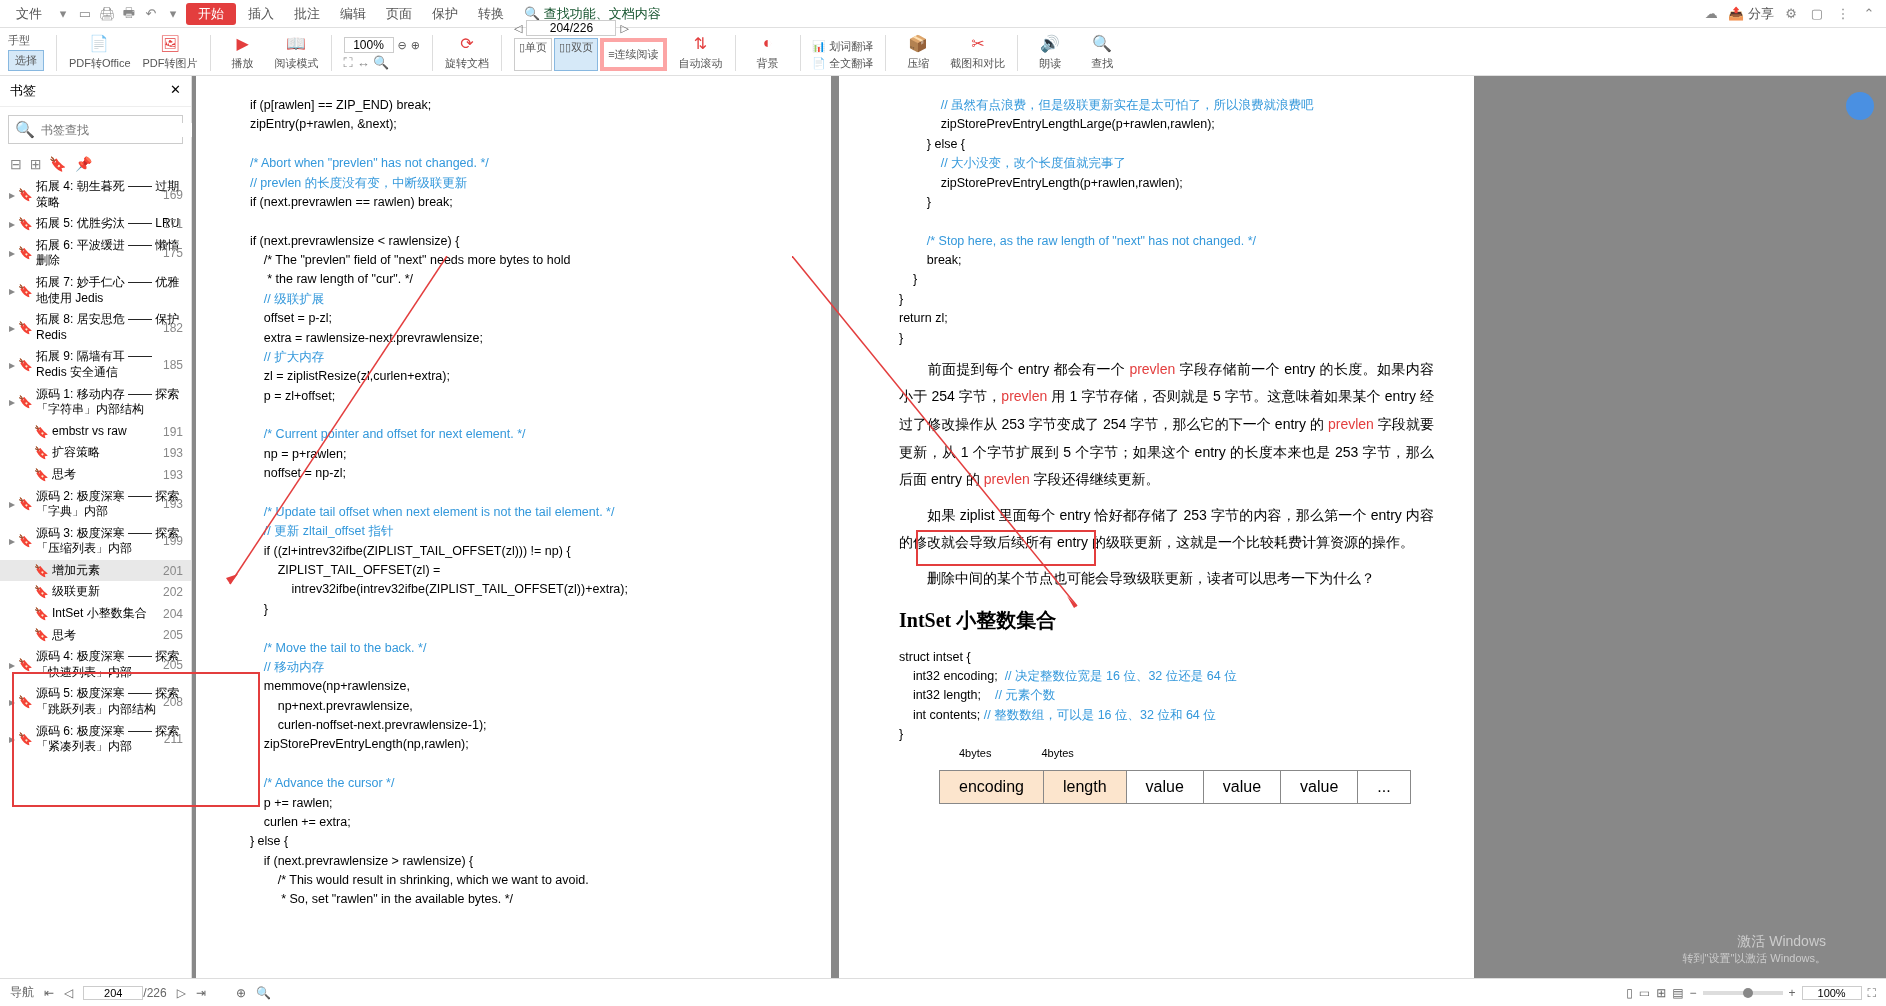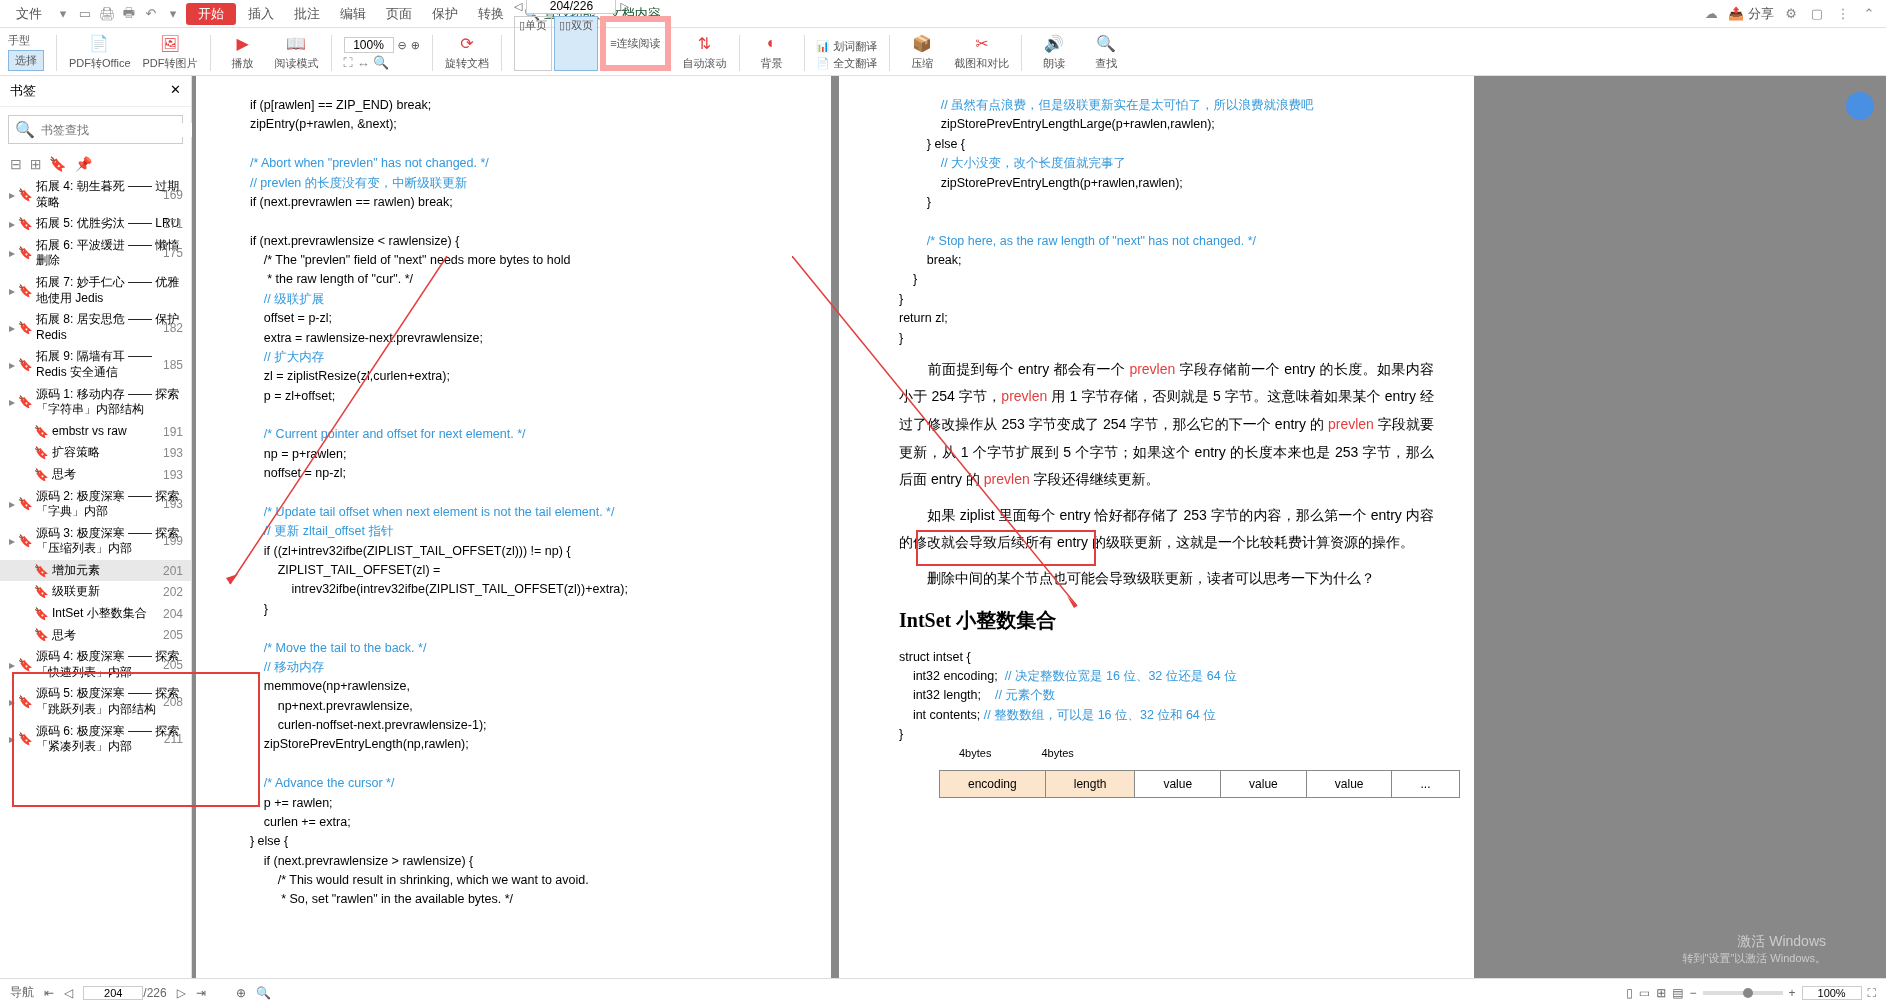--- a/index.html
+++ b/index.html
@@ -44,21 +44,21 @@
 .page2 { padding-left:60px; }
 .code { white-space:pre; }
 .cm { color:#3498db; }
 .prev { color:#e33e3e; }
 .heading { font-family:"Microsoft YaHei"; font-size:20px; font-weight:bold; margin:12px 0; }
 .para { font-family:"Microsoft YaHei"; font-size:14px; line-height:1.9; text-align:justify; margin:8px 0; }
 .redbox2 { position:absolute; border:2px solid #e33e3e; left:916px; top:530px; width:180px; height:36px; pointer-events:none; z-index:5; }
 .arrowline { position:absolute; pointer-events:none; }
 
 .tbl { border-collapse:collapse; margin-top:8px; }
-.tbl td { border:1px solid #888; padding:4px 28px; font-size:12px; text-align:center; }
+.tbl td { border:1px solid #888; padding:4px 19px; font-size:16px; text-align:center; }
 .tbl .h { background:#fce5cd; }
 
 .statusbar { height:28px; background:#fff; border-top:1px solid #ddd; display:flex; align-items:center; padding:0 10px; font-size:12px; color:#666; gap:10px; }
 .statusbar .right { margin-left:auto; display:flex; gap:6px; align-items:center; }
 .statusbar input { width:60px; text-align:center; border:1px solid #ccc; font-size:11px; }
 .wm { position:absolute; right:60px; bottom:40px; color:#ccc; font-size:14px; text-align:right; z-index:3; }
 .floatbtn { position:absolute; right:12px; top:92px; width:28px; height:28px; border-radius:50%; background:#4a90e2; z-index:6; }
 </style>
 </head>
 <body>
@@ -133,21 +133,21 @@
   <div class="vsep"></div>
   <div style="display:flex;flex-direction:column;gap:2px">
     <div class="zoom">
         <span>◁</span>
         <input class="pageinput" value="204/226" style="">
         <span>▷</span>
       </div>
     <div style="display:flex;gap:2px;font-size:11px">
       <span style="border:1px solid #ccc;padding:1px 4px">▯<span>单页</span></span>
       <span style="border:1px solid #88b8e0;background:#d6e9f8;padding:1px 4px">▯▯<span>双页</span></span>
-      <span style="border:6px solid #fca5a5;padding:14px 4px">≡<span>连续阅读</span></span>
+      <span style="border:4px solid #fca5a5;padding:5px 4px">≡<span>连续阅读</span></span>
     </div>
   </div>
   <div class="tbgroup">
       <div class="ic">⇅</div>
       <div class="lbl">自动滚动</div>
     </div>
   <div class="vsep"></div>
   <div class="tbgroup">
       <div class="ic">◐</div>
       <div class="lbl">背景</div>

